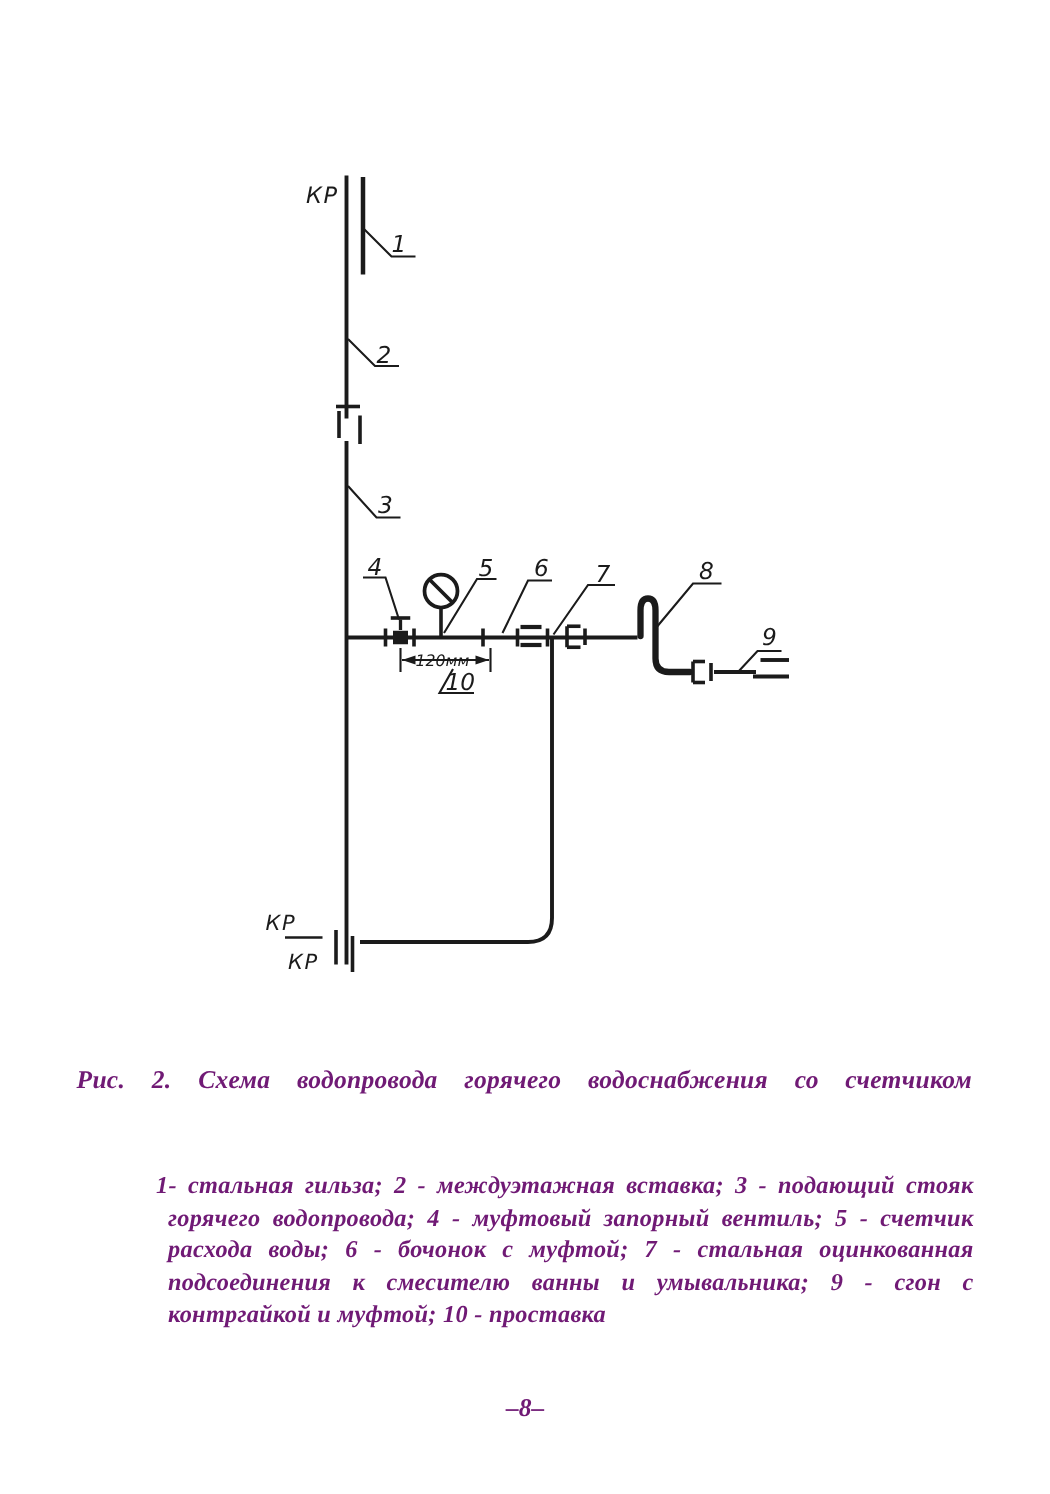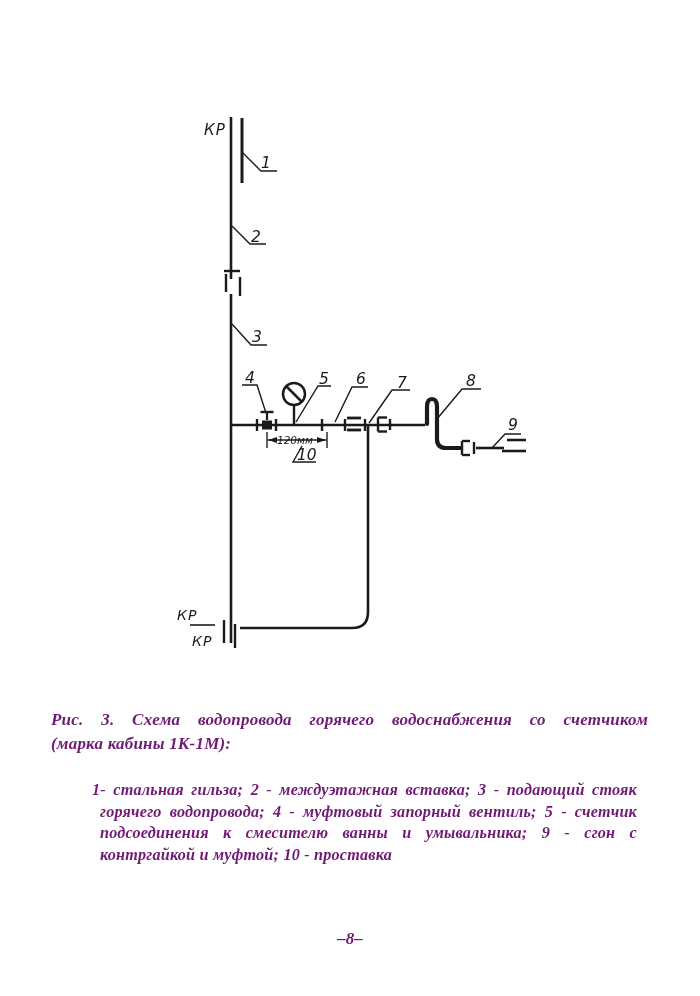--- a/index.html
+++ b/index.html
@@ -12,21 +12,21 @@
     color:#701a75;
     font-style:italic;
   }
   .diagram-svg{position:absolute;left:0;top:0;}
   .caption{
     position:absolute;left:51px;top:708px;width:597px;
     font-size:17px;font-weight:bold;line-height:23.5px;
     letter-spacing:0.2px;
   }
   .legend{
-    position:absolute;left:100px;top:780px;width:537px;
+    position:absolute;left:112px;top:780px;width:537px;
     font-size:16.2px;font-weight:bold;line-height:21.6px;
     letter-spacing:0.2px;
   }
   .jline{text-align:justify;text-align-last:justify;}
   .legend .first{text-indent:-8px;}
   .page-number{
     position:absolute;left:0;top:929px;width:700px;
     text-align:center;font-size:17px;font-weight:bold;
   }
   .dlabel{font-family:"DejaVu Sans", sans-serif;}
@@ -131,26 +131,26 @@
       <text x="466" y="386">8</text>
       <text x="508" y="430">9</text>
       <text x="297" y="460">10</text>
       <text x="277" y="444" font-size="10.5">120мм</text>
       <text x="177" y="620" font-size="14" letter-spacing="1">КР</text>
       <text x="192" y="646" font-size="14" letter-spacing="1">КР</text>
     </g>
   </svg>
 
   <div class="caption">
-    <div class="jline">Рис. 3. Схема водопровода горячего водоснабжения со счетчиком</div>
-    <div>(марка кабины 1К-1М):</div>
+    <div class="jline">Рис. 2. Схема водопровода горячего водоснабжения со счетчиком</div>
   </div>
 
   <div class="legend">
     <div class="jline first">1- стальная гильза; 2 - междуэтажная вставка; 3 - подающий стояк</div>
     <div class="jline">горячего водопровода; 4 - муфтовый запорный вентиль; 5 - счетчик</div>
+    <div class="jline">расхода воды; 6 - бочонок с муфтой; 7 - стальная оцинкованная</div>
     <div class="jline">подсоединения к смесителю ванны и умывальника; 9 - сгон с</div>
     <div>контргайкой и муфтой; 10 - проставка</div>
   </div>
 
   <div class="page-number">–8–</div>
 
 </div>
 
 </body></html>

